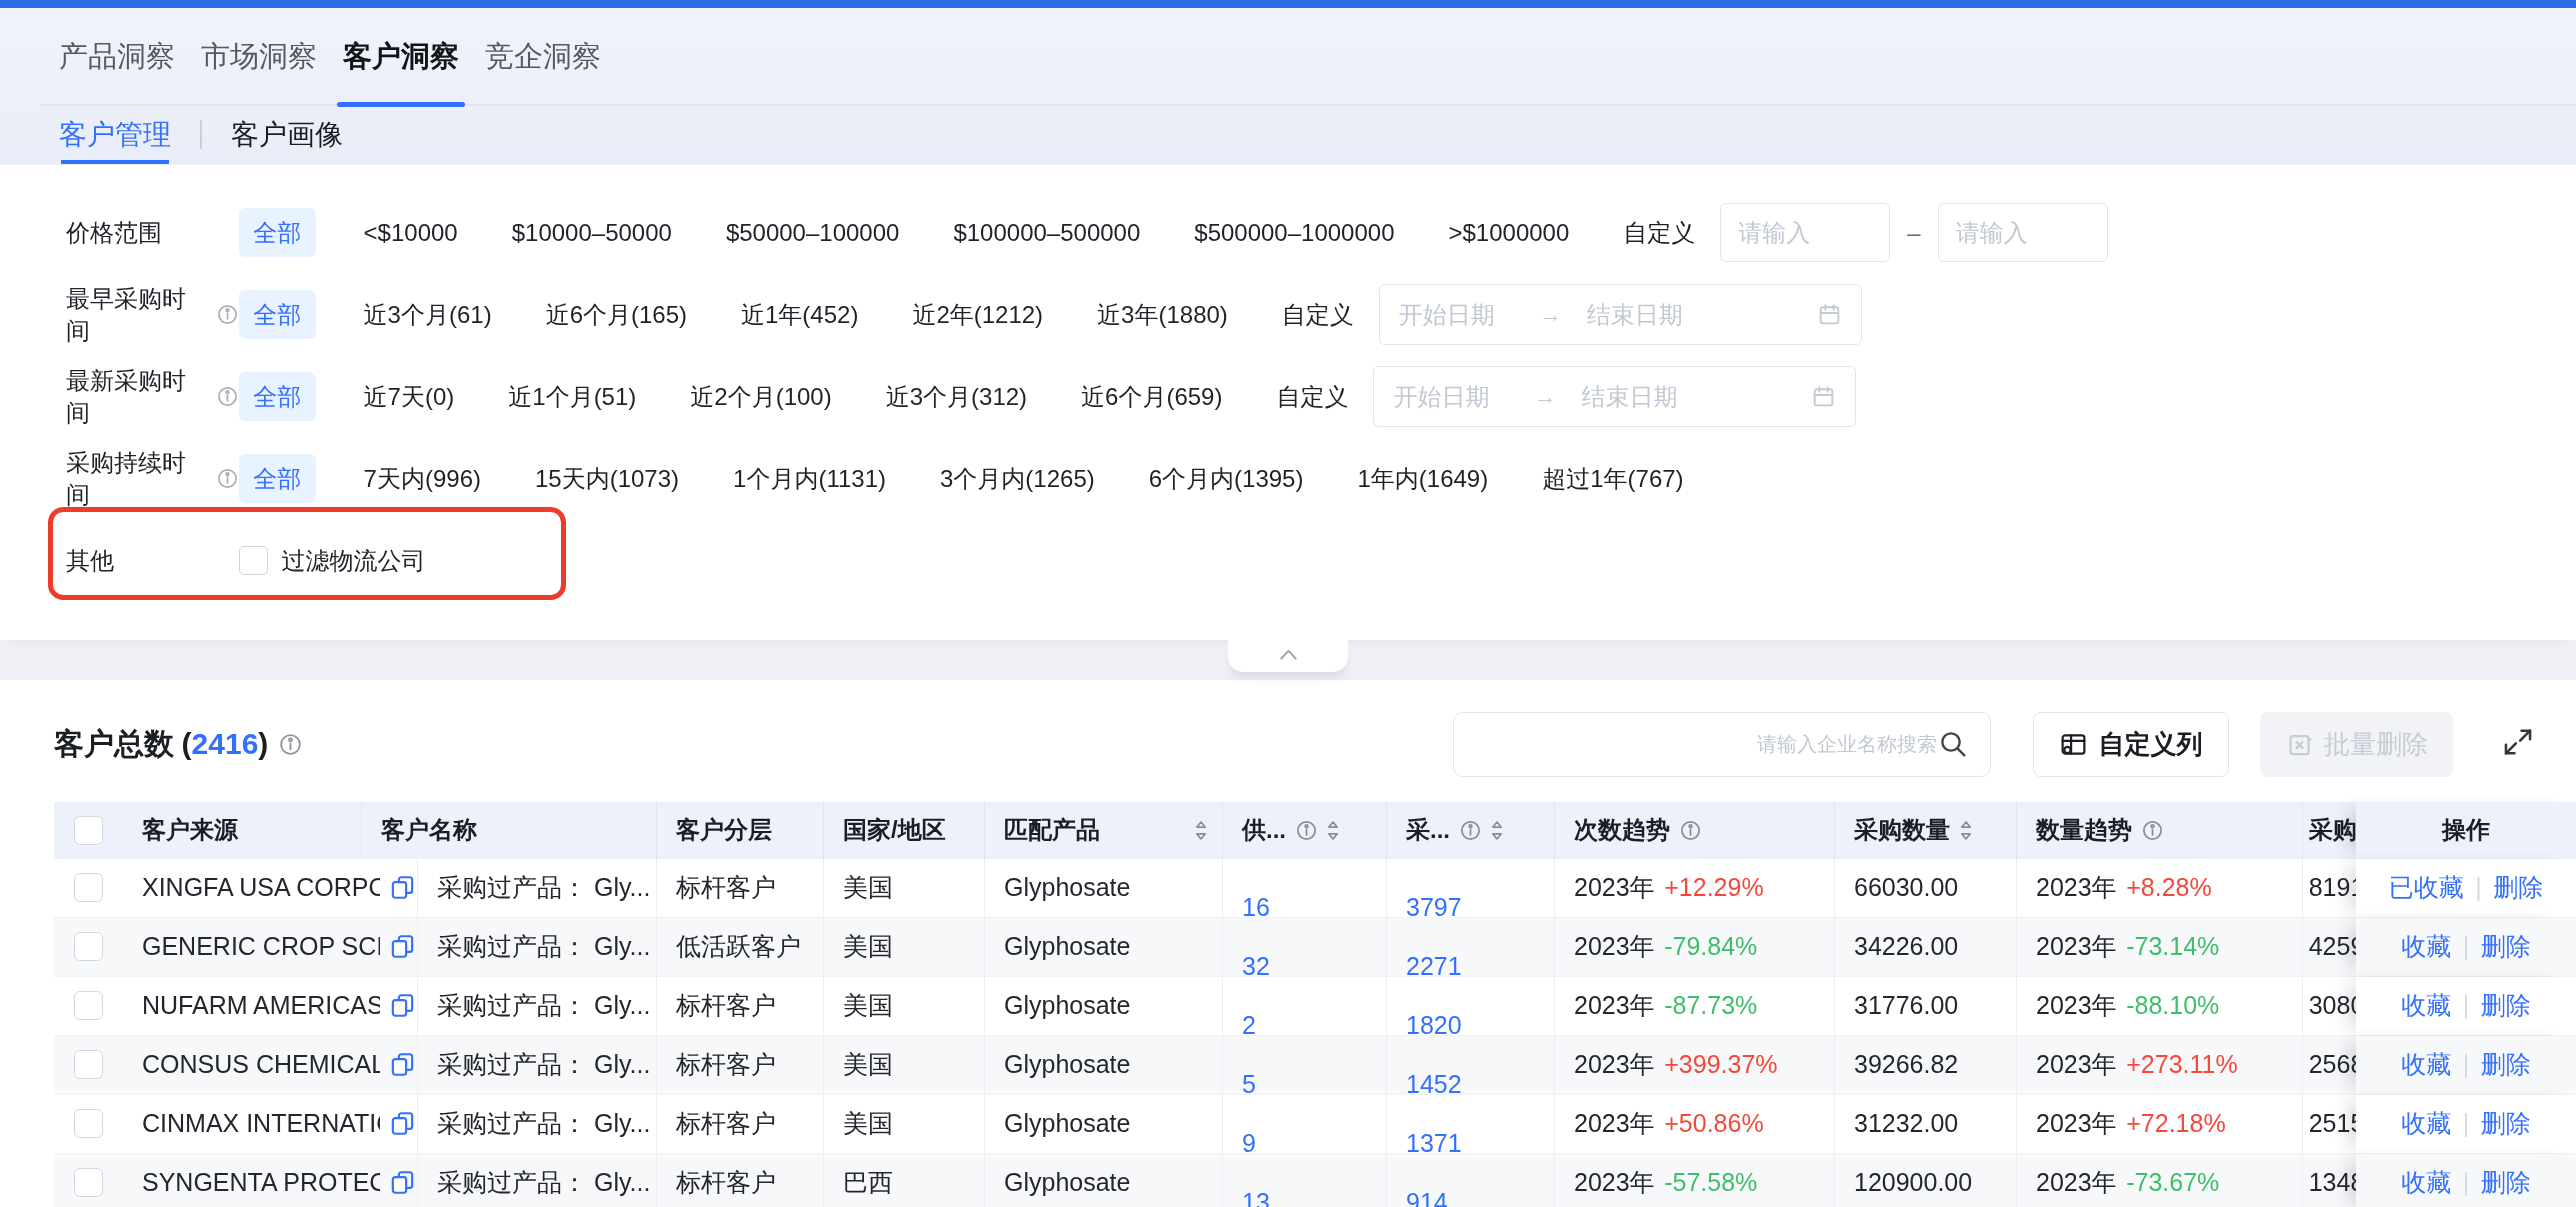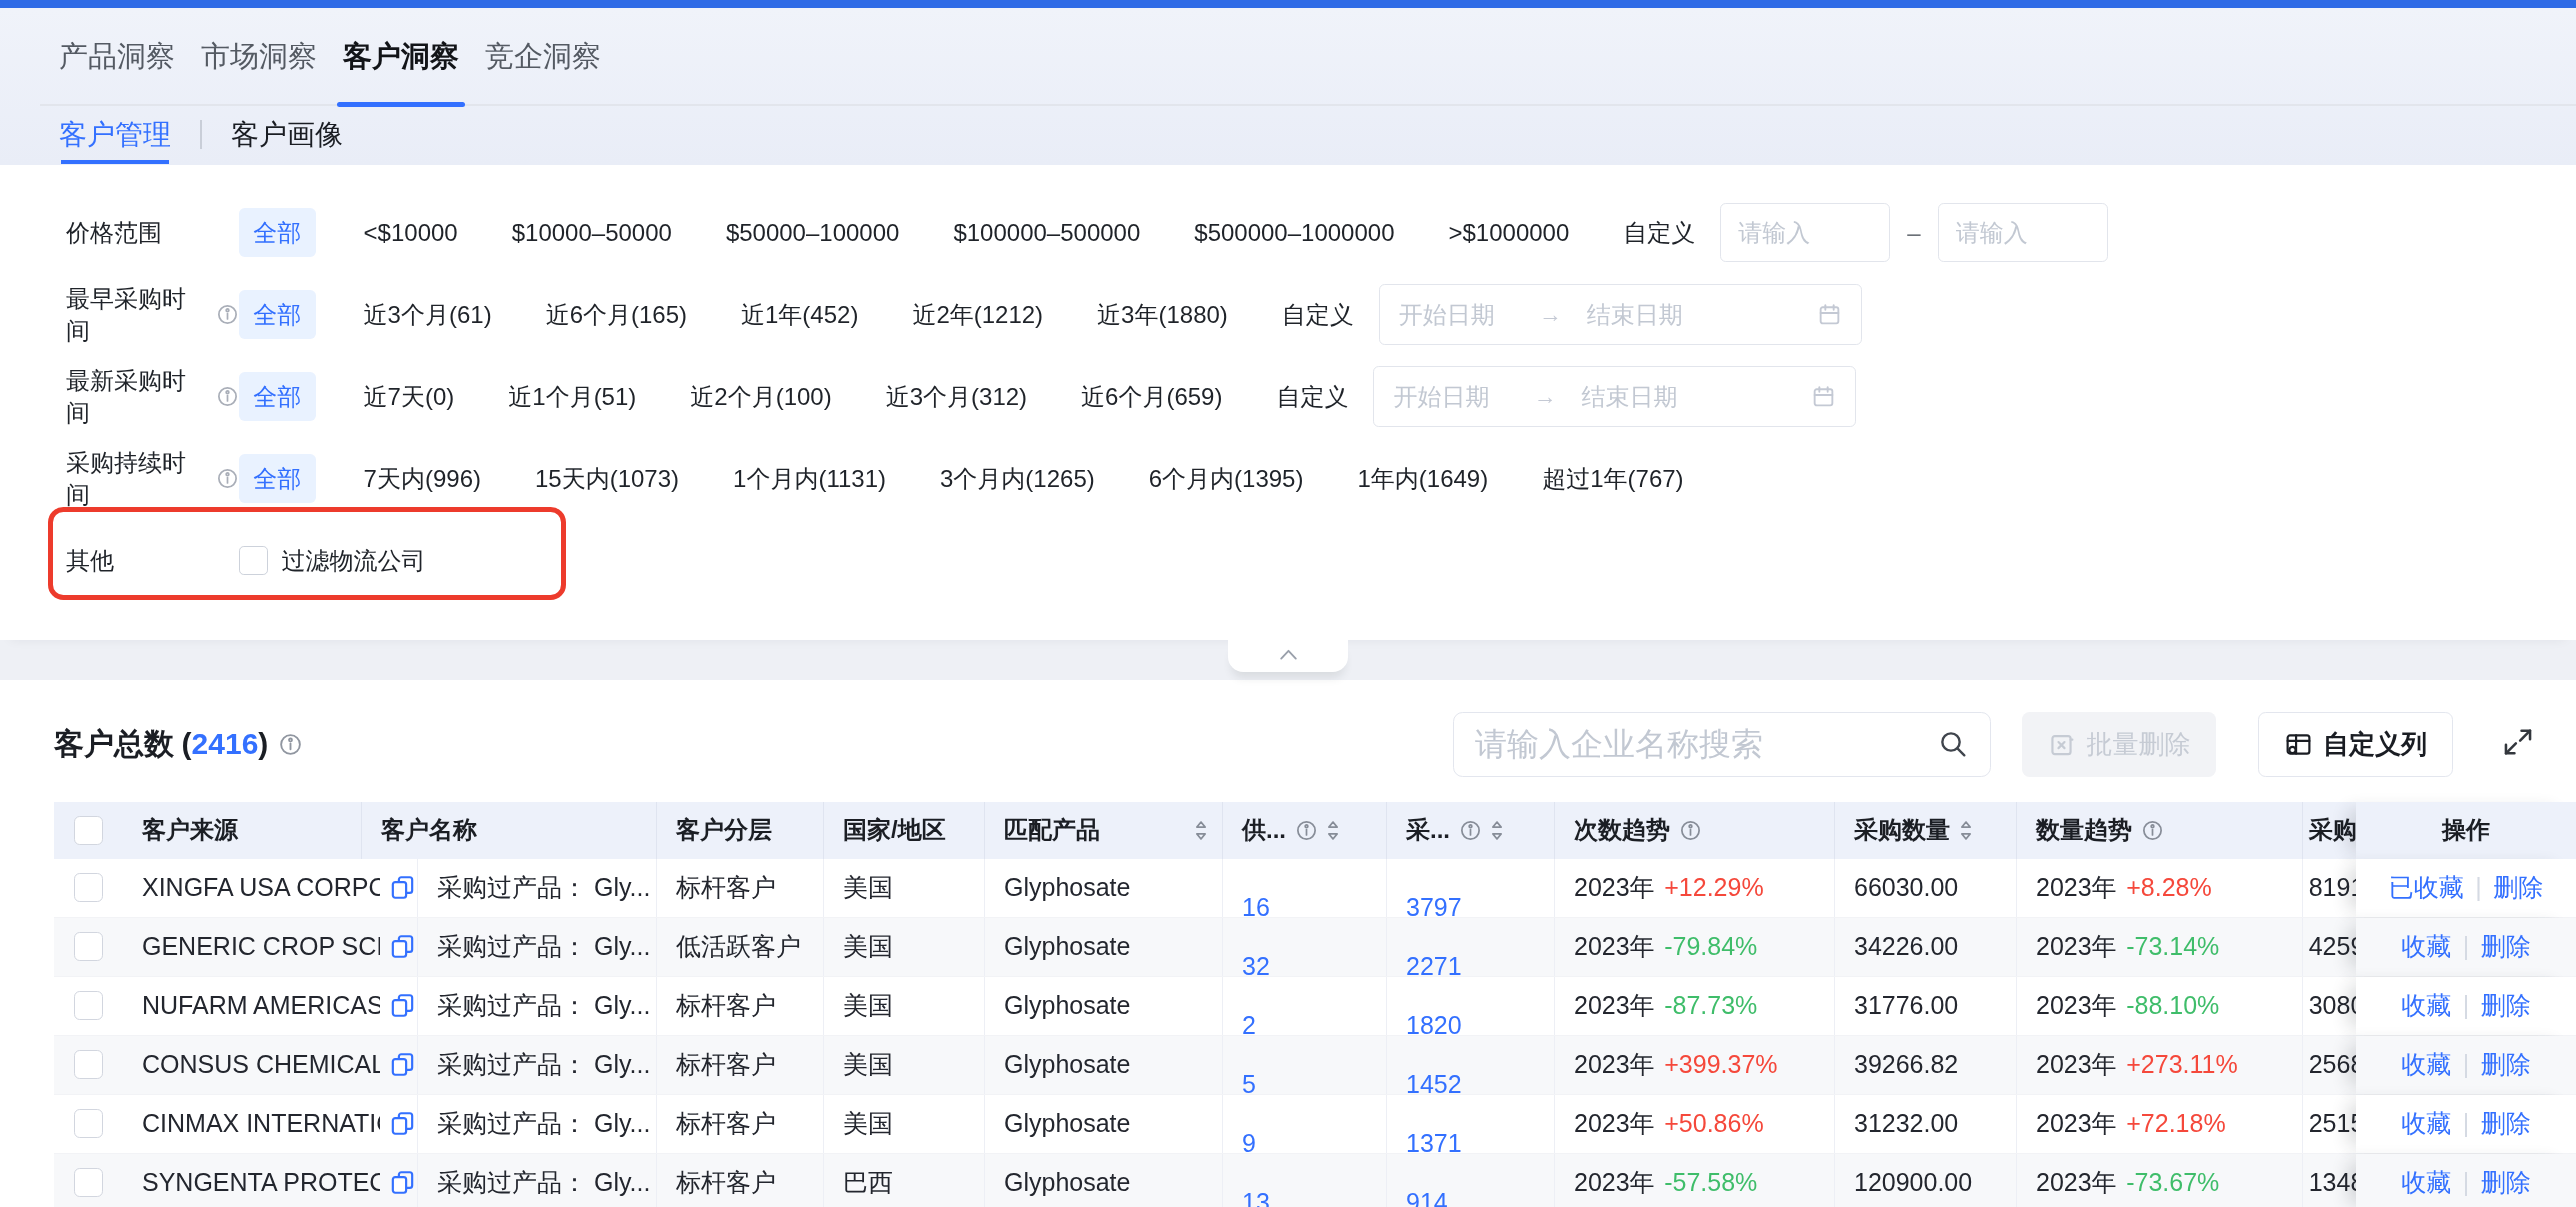--- a/index.html
+++ b/index.html
@@ -54,21 +54,21 @@
   .notch{position:absolute;left:50%;bottom:-32px;transform:translateX(-50%);width:120px;height:32px;background:#fff;border-radius:0 0 15.3px 15.3px;box-shadow:0 9.6px 9.6px -3.8px rgba(31,35,41,.10);display:flex;align-items:center;justify-content:center;cursor:pointer;}
   .notch .ic{width:25px;height:25px;color:#9AA0AB;}
 
   
   .tablecard{margin-top:40px;background:#fff;height:573px;}
   .tchead{display:flex;align-items:center;padding:32px 37px 25px 54px;}
   .tctitle{font-size:30px;font-weight:bold;color:#1B1E24;display:flex;align-items:center;gap:7.6px;white-space:nowrap;}
   .tccount{color:var(--blue);}
   .tctitle .ic{width:25px;height:25px;color:#9096A0;margin-left:1.9px;}
   .search{margin-left:auto;width:538px;height:65px;border:1.9px solid #E3E6EE;border-radius:9.6px;display:flex;align-items:center;padding:0 21px;background:#fff;}
-  .search input{border:none;outline:none;flex:1;font-size:32px;color:var(--ink);background:transparent;}
+  .search input{border:none;outline:none;flex:1;font-size:20px;color:var(--ink);background:transparent;text-align:right;}
   .search input::placeholder{color:var(--ph);}
   .search .ic{width:32px;height:32px;color:#40454D;flex:none;}
   .btn{height:65px;display:flex;align-items:center;gap:10.5px;font-size:26px;border-radius:7.6px;padding:0 25px;white-space:nowrap;cursor:pointer;}
   .btn .ic{width:29px;height:29px;}
   .btn.disabled{margin-left:31px;background:#F2F3F6;color:#C6CBD4;cursor:not-allowed;}
   .btn.outline{margin-left:42px;border:1.9px solid #E3E6EE;color:#1A1D23;font-weight:bold;background:#fff;}
   .fsbtn{margin-left:48px;width:38px;height:38px;color:#33373D;cursor:pointer;}
   .fsbtn .ic{width:34px;height:34px;}
 
   .tbl{margin-left:54px;}
@@ -296,31 +296,31 @@
       <svg class="ic" viewBox="0 0 26 26" width="25" height="25">
           <use href="#i-info"></use>
         </svg>
     </span>
     <div class="search">
       <input placeholder="请输入企业名称搜索" style="">
       <svg class="ic" viewBox="0 0 34 34" width="32" height="32">
           <use href="#i-search"></use>
         </svg>
     </div>
+    <div class="btn outline">
+      <svg class="ic" viewBox="0 0 30 30" width="29" height="29">
+          <use href="#i-cols"></use>
+        </svg>
+      <span>自定义列</span>
+    </div>
     <div class="btn disabled">
       <svg class="ic" viewBox="0 0 30 30" width="29" height="29">
           <use href="#i-boxx"></use>
         </svg>
       <span>批量删除</span>
-    </div>
-    <div class="btn outline">
-      <svg class="ic" viewBox="0 0 30 30" width="29" height="29">
-          <use href="#i-cols"></use>
-        </svg>
-      <span>自定义列</span>
     </div>
     <div class="fsbtn">
         <svg class="ic" viewBox="0 0 36 36" width="34" height="34">
           <use href="#i-fs"></use>
         </svg>
       </div>
   </div>
 
   <div class="tbl">
     <div class="thead">

